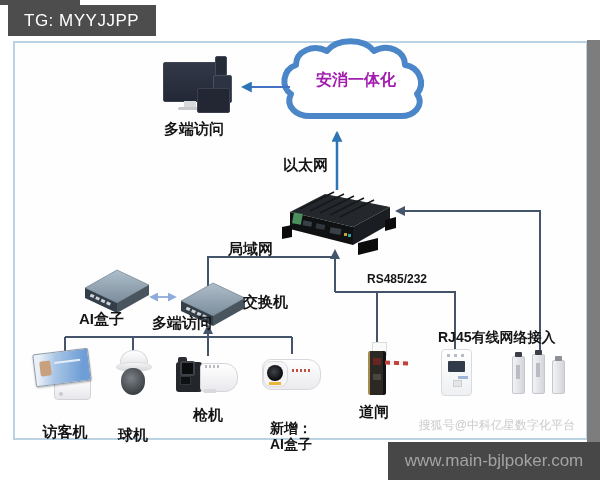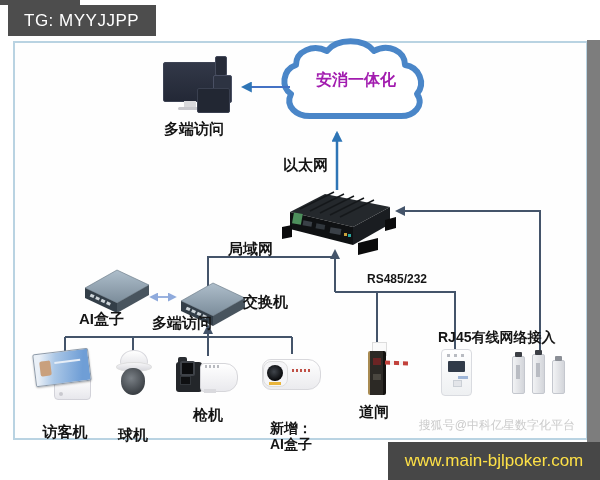--- a/index.html
+++ b/index.html
@@ -5,21 +5,21 @@
   html,body{margin:0;padding:0;background:#fff;}
   #screen{position:relative;width:600px;height:480px;background:#ffffff;overflow:hidden;
           font-family:"Liberation Sans",sans-serif;}
 
   
   .top-strip{position:absolute;left:0;top:0;width:80px;height:5px;background:#4d4d4d;}
   .tg-bar{position:absolute;left:8px;top:5px;width:132px;height:31px;background:#4d4d4d;
           color:#fff;font-size:17px;line-height:31px;padding-left:16px;letter-spacing:.5px;}
   .right-strip{position:absolute;left:587px;top:40px;width:13px;height:404px;background:#7d7d7d;}
   .bottom-bar{position:absolute;left:388px;top:442px;width:212px;height:38px;background:#474747;
-              color:#fde047;font-size:17px;line-height:38px;text-align:center;}
+              color:#a3a3a3;font-size:17px;line-height:38px;text-align:center;}
 
   
   .panel{position:absolute;left:13px;top:41px;width:571px;height:395px;border:2px solid #b9d3e2;background:#fefefe;}
 
   .overlay{position:absolute;left:0;top:0;}
 
   
   .lbl{position:absolute;font-weight:bold;font-size:15px;line-height:1.15;color:#151515;white-space:nowrap;}
   .lbl.center{text-align:center;white-space:normal;}
   .cloud-text{position:absolute;left:300px;top:70px;width:112px;text-align:center;

